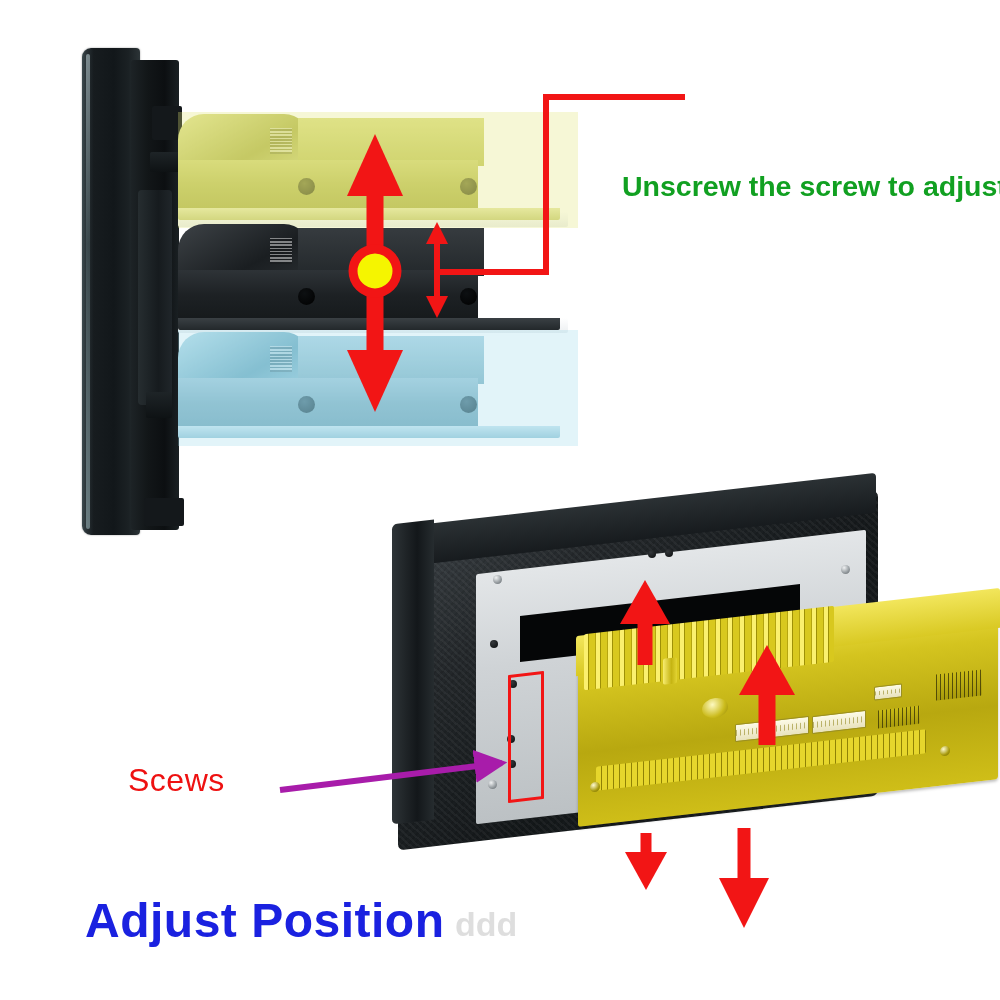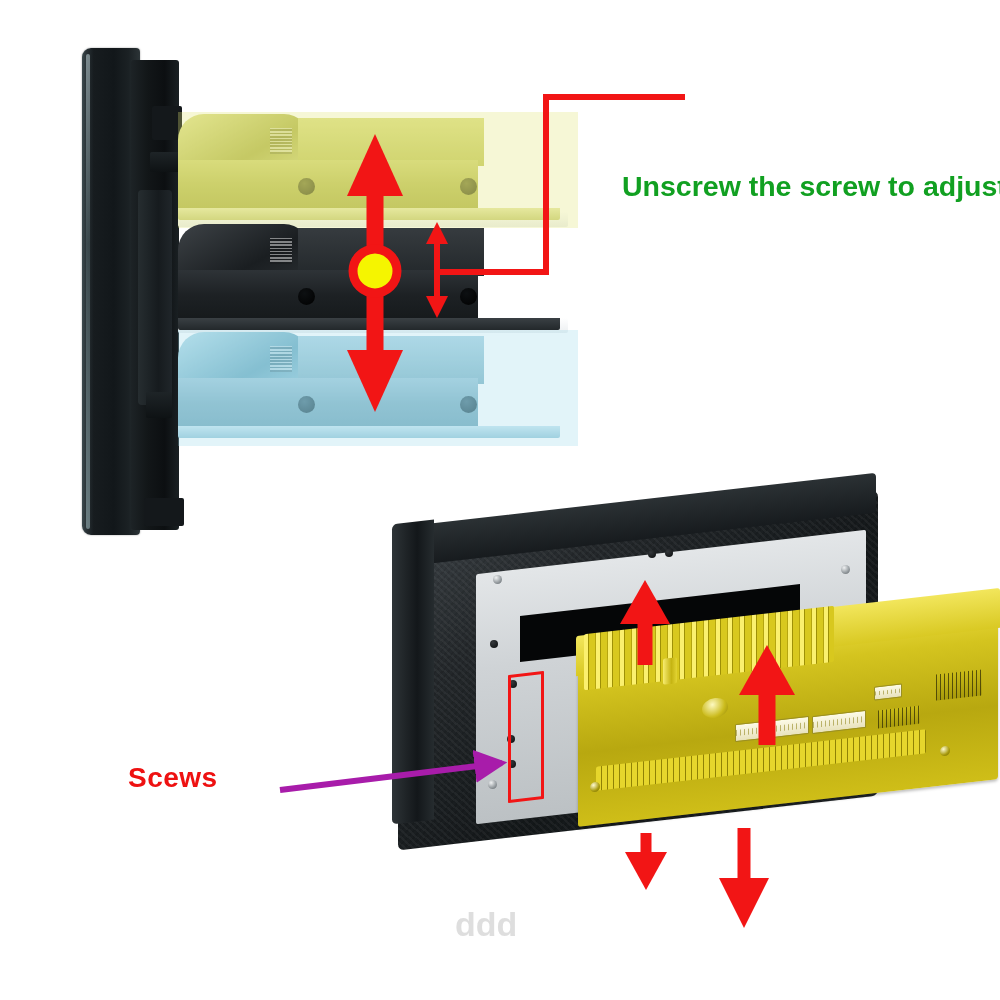--- a/index.html
+++ b/index.html
@@ -29,22 +29,22 @@
   #instruction-text {
     left: 622px; top: 168px;
     width: 360px;
     font-size: 28.5px;
     font-weight: bold;
     color: #11a021;
     line-height: 1.33;
   }
   #label-scews {
     left: 128px; top: 762px;
-    font-size: 28px;
-    font-weight: bold;
+    font-size: 32px;
+    font-weight: normal;
     color: #ee1111;
     letter-spacing: 0.5px;
   }
   #label-adjust-position {
     left: 85px; top: 893px;
     font-size: 48px;
     font-weight: bold;
     color: #1a21e0;
     letter-spacing: 0.5px;
   }
@@ -483,14 +483,15 @@
     </g>
   </svg>
 
   <div class="lbl" id="watermark">ddd</div>
 
 
   <div class="lbl" id="instruction-text">Unscrew the screw to adjust the position of the motherboard up and down.</div>
 
   <div class="lbl" id="label-scews">Scews</div>
 
+  <div class="lbl" id="label-adjust-position">Adjust Position</div>
 
 </div>
 
 </body></html>

